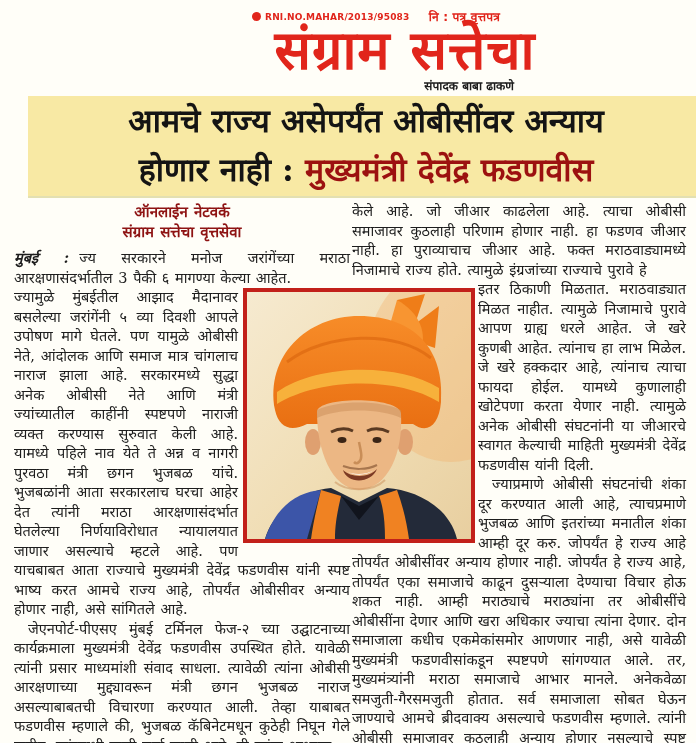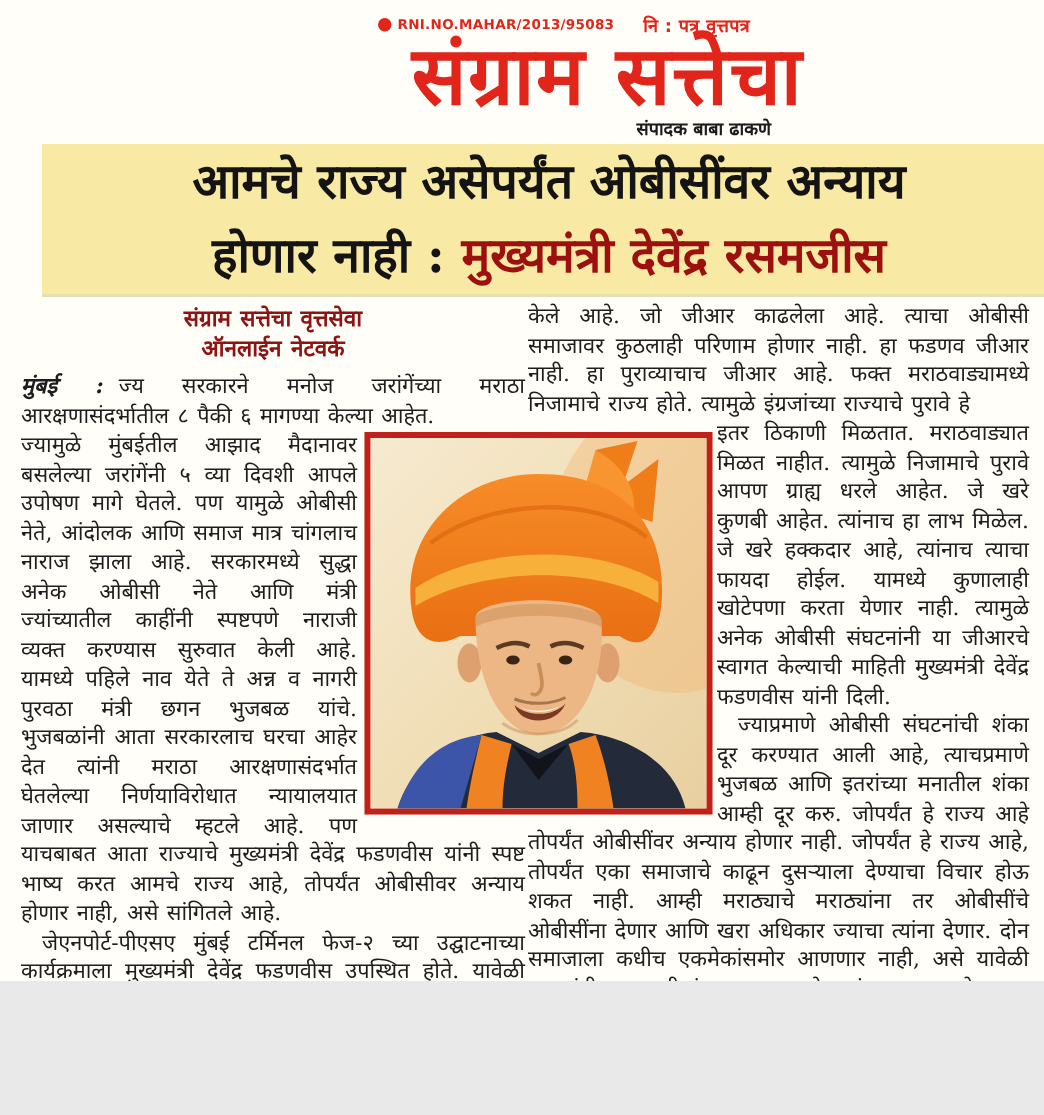--- a/index.html
+++ b/index.html
@@ -1,17 +1,17 @@
 <!DOCTYPE html>
 <html><head>
 <meta charset="utf-8">
 <style>
   html,body{margin:0;padding:0;background:#e9e9e9;}
   .page{
-    position:relative;width:696px;height:654px;margin:0 auto;
+    position:relative;width:696px;height:743px;margin:0 auto;
     background:#fffef8;overflow:hidden;
     font-family:"DejaVu Serif","Liberation Serif",serif;
   }
   
   .masthead{position:absolute;left:238px;top:8px;width:334px;text-align:center;}
   .rni-row{
     display:flex;align-items:center;justify-content:space-between;
     padding:0 72px 0 14px;
     font-family:"DejaVu Sans","Liberation Sans",sans-serif;
     font-size:9px;font-weight:bold;color:#e1251b;letter-spacing:.2px;
@@ -74,30 +74,30 @@
       <span class="tagline">नि : पत्र वृत्तपत्र</span>
     </div>
     <h1 class="np-title">संग्राम सत्तेचा</h1>
     <div class="editor">संपादक बाबा ढाकणे</div>
   </header>
 
   <section class="headline">
     <div>आमचे राज्य असेपर्यंत ओबीसींवर अन्याय</div>
     <div>
       <span class="h-black">होणार नाही :</span>
-      <span class="h-red">मुख्यमंत्री देवेंद्र रसमजीस</span>
+      <span class="h-red">मुख्यमंत्री देवेंद्र फडणवीस</span>
     </div>
   </section>
 
   <div class="col col-left">
     <div class="byline">
+      <div>ऑनलाईन नेटवर्क</div>
       <div>संग्राम सत्तेचा वृत्तसेवा</div>
-      <div>ऑनलाईन नेटवर्क</div>
     </div>
-    <p class="lead"><strong class="city">मुंबई :</strong><span>ज्य सरकारने मनोज जरांगेंच्या मराठा आरक्षणासंदर्भातील ८ पैकी ६ मागण्या केल्या आहेत.</span></p>
+    <p class="lead"><strong class="city">मुंबई :</strong><span>ज्य सरकारने मनोज जरांगेंच्या मराठा आरक्षणासंदर्भातील 3 पैकी ६ मागण्या केल्या आहेत.</span></p>
     <div class="spacer-r"></div>
     <p>ज्यामुळे मुंबईतील आझाद मैदानावर बसलेल्या जरांगेंनी ५ व्या दिवशी आपले उपोषण मागे घेतले. पण यामुळे ओबीसी नेते, आंदोलक आणि समाज मात्र चांगलाच नाराज झाला आहे. सरकारमध्ये सुद्धा अनेक ओबीसी नेते आणि मंत्री ज्यांच्यातील काहींनी स्पष्टपणे नाराजी व्यक्त करण्यास सुरुवात केली आहे. यामध्ये पहिले नाव येते ते अन्न व नागरी पुरवठा मंत्री छगन भुजबळ यांचे. भुजबळांनी आता सरकारलाच घरचा आहेर देत त्यांनी मराठा आरक्षणासंदर्भात घेतलेल्या निर्णयाविरोधात न्यायालयात जाणार असल्याचे म्हटले आहे. पण याचबाबत आता राज्याचे मुख्यमंत्री देवेंद्र फडणवीस यांनी स्पष्ट भाष्य करत आमचे राज्य आहे, तोपर्यंत ओबीसीवर अन्याय होणार नाही, असे सांगितले आहे.</p>
     <p class="indent">जेएनपोर्ट-पीएसए मुंबई टर्मिनल फेज-२ च्या उद्घाटनाच्या कार्यक्रमाला मुख्यमंत्री देवेंद्र फडणवीस उपस्थित होते. यावेळी त्यांनी प्रसार माध्यमांशी संवाद साधला. त्यावेळी त्यांना ओबीसी आरक्षणाच्या मुद्द्यावरून मंत्री छगन भुजबळ नाराज असल्याबाबतची विचारणा करण्यात आली. तेव्हा याबाबत फडणवीस म्हणाले की, भुजबळ कॅबिनेटमधून कुठेही निघून गेले नाहीत. त्यांच्याशी माझी चर्चा झाली आहे. मी त्यांना आश्वस्त</p>
   </div>
 
   <div class="col col-right">
     <p>केले आहे. जो जीआर काढलेला आहे. त्याचा ओबीसी समाजावर कुठलाही परिणाम होणार नाही. हा फडणव जीआर नाही. हा पुराव्याचाच जीआर आहे. फक्त मराठवाड्यामध्ये निजामाचे राज्य होते. त्यामुळे इंग्रजांच्या राज्याचे पुरावे हे</p>
     <div class="spacer-l"></div>
     <p>इतर ठिकाणी मिळतात. मराठवाड्यात मिळत नाहीत. त्यामुळे निजामाचे पुरावे आपण ग्राह्य धरले आहेत. जे खरे कुणबी आहेत. त्यांनाच हा लाभ मिळेल. जे खरे हक्कदार आहे, त्यांनाच त्याचा फायदा होईल. यामध्ये कुणालाही खोटेपणा करता येणार नाही. त्यामुळे अनेक ओबीसी संघटनांनी या जीआरचे स्वागत केल्याची माहिती मुख्यमंत्री देवेंद्र फडणवीस यांनी दिली.</p>
     <p class="indent">ज्याप्रमाणे ओबीसी संघटनांची शंका दूर करण्यात आली आहे, त्याचप्रमाणे भुजबळ आणि इतरांच्या मनातील शंका आम्ही दूर करु. जोपर्यंत हे राज्य आहे तोपर्यंत ओबीसींवर अन्याय होणार नाही. जोपर्यंत हे राज्य आहे, तोपर्यंत एका समाजाचे काढून दुसऱ्याला देण्याचा विचार होऊ शकत नाही. आम्ही मराठ्याचे मराठ्यांना तर ओबीसींचे ओबीसींना देणार आणि खरा अधिकार ज्याचा त्यांना देणार. दोन समाजाला कधीच एकमेकांसमोर आणणार नाही, असे यावेळी मुख्यमंत्री फडणवीसांकडून स्पष्टपणे सांगण्यात आले. तर, मुख्यमंत्र्यांनी मराठा समाजाचे आभार मानले. अनेकवेळा समजुती-गैरसमजुती होतात. सर्व समाजाला सोबत घेऊन जाण्याचे आमचे ब्रीदवाक्य असल्याचे फडणवीस म्हणाले. त्यांनी ओबीसी समाजावर कुठलाही अन्याय होणार नसल्याचे स्पष्ट केले.</p>

